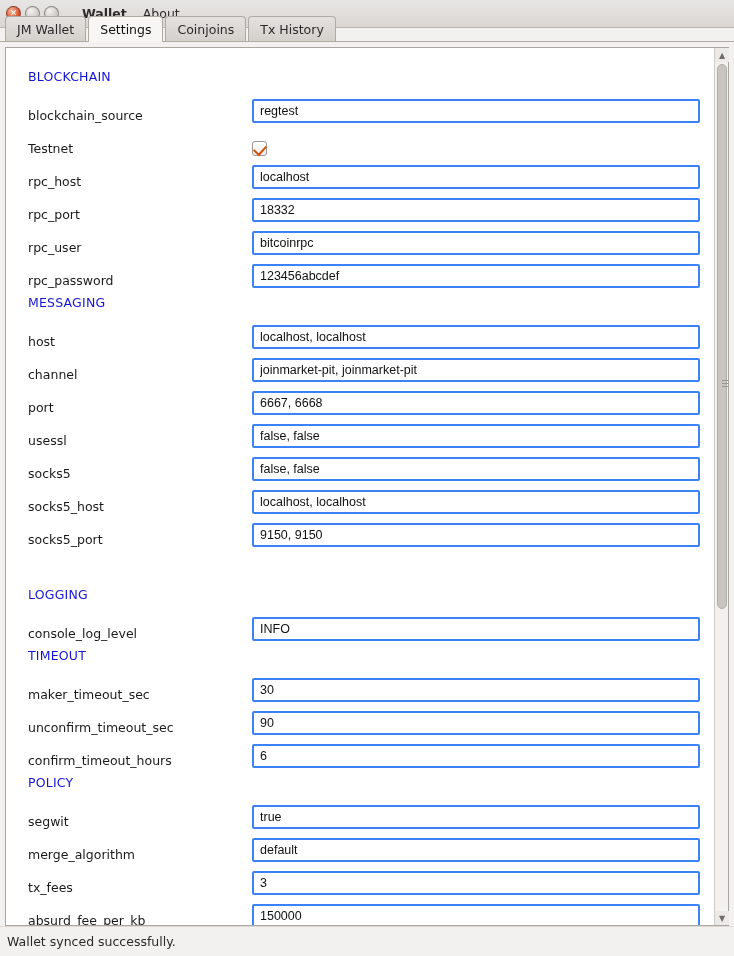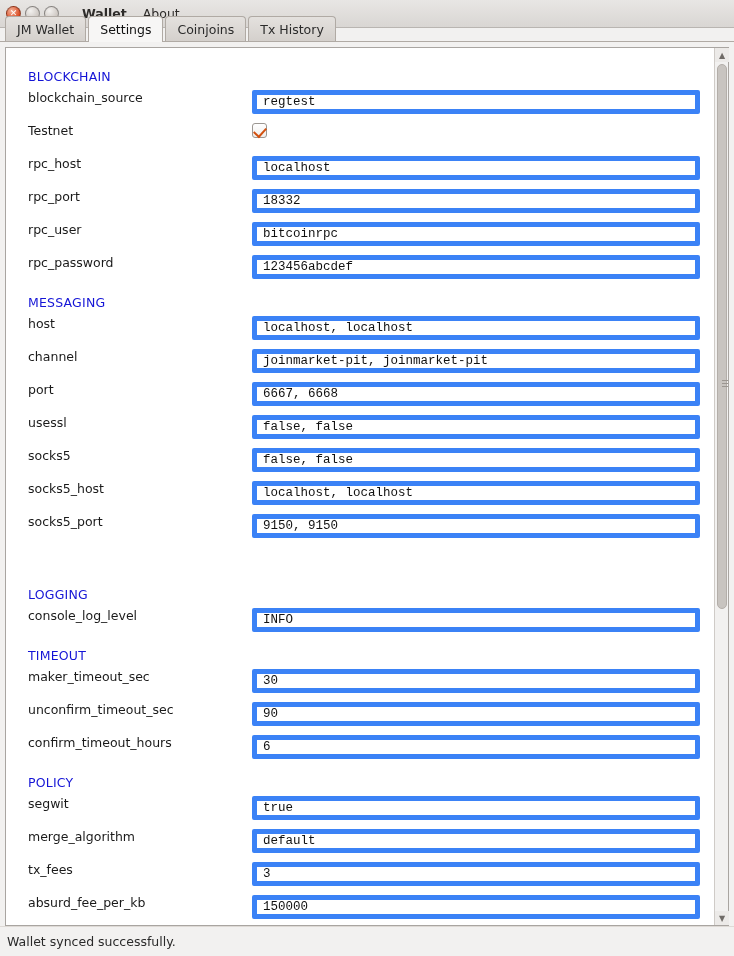--- a/index.html
+++ b/index.html
@@ -104,39 +104,39 @@
   .rows { width: 100%; }
   .section {
     color: #1414d6;
     font-size: 12.5px;
     padding: 5px 0 5px 22px;
     height: 28px;
     display: flex; align-items: center;
     letter-spacing: .2px;
   }
   .row {
-    display: flex; align-items: flex-start;
+    display: flex; align-items: flex-end;
     height: 33px;
     padding-left: 22px;
     padding-right: 14px;
   }
   .row .label {
     width: 224px;
     flex: 0 0 224px;
     color: #1a1a1a;
     font-size: 12.5px;
   }
   .row input[type=text] {
     flex: 1 1 auto;
     height: 24px;
-    border: 5px solid #3b82f6;
+    border: 2px solid #3b82f6;
     border-radius: 2px;
     padding: 2px 6px;
     font-size: 12.5px;
-    font-family: Liberation Mono, monospace;
+    font-family: Liberation Sans, sans-serif;
     color: #111;
     background: #fff;
     outline: none;
     min-width: 0;
   }
   .row.check .check-box {
     width: 15px; height: 15px;
     border: 1px solid #9c9792;
     border-radius: 3px;
     background: linear-gradient(#ffffff, #f0eeec);

